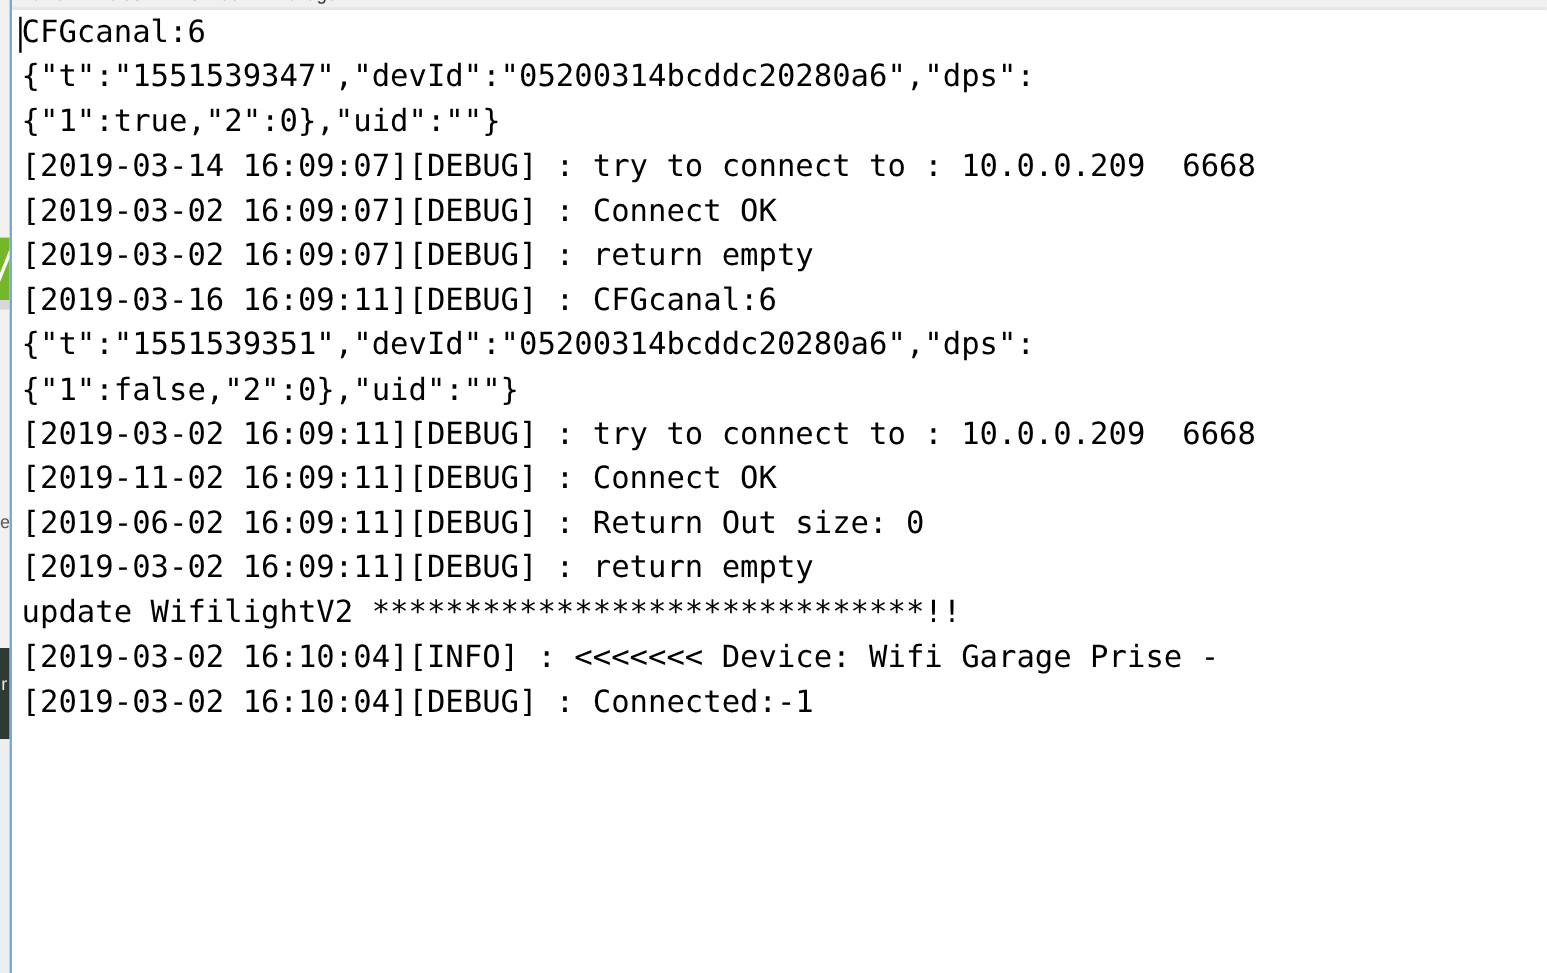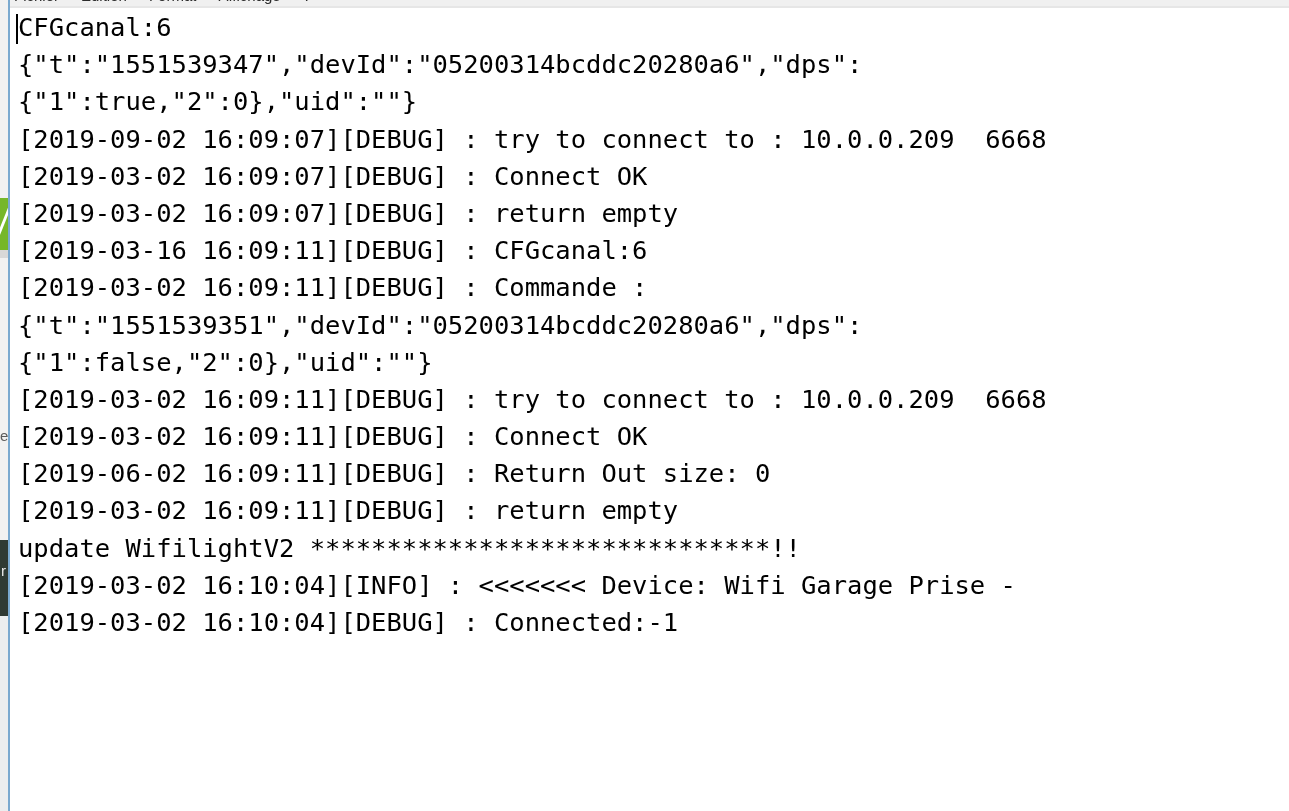--- a/index.html
+++ b/index.html
@@ -186,29 +186,28 @@
     </div>
   </div>
   <div id="window-top-edge"></div>
 
   <div id="text-area">
     <div id="caret"></div>
     <div id="log-lines">
         <div class="log-line">CFGcanal:6</div>
         <div class="log-line">{"t":"1551539347","devId":"05200314bcddc20280a6","dps":</div>
         <div class="log-line">{"1":true,"2":0},"uid":""}</div>
-        <div class="log-line">[2019-09-02 16:09:07][DEBUG] : try to connect to : 10.0.0.209  6668</div>
+        <div class="log-line">[2019-03-14 16:09:07][DEBUG] : try to connect to : 10.0.0.209  6668</div>
         <div class="log-line">[2019-03-02 16:09:07][DEBUG] : Connect OK</div>
         <div class="log-line">[2019-03-02 16:09:07][DEBUG] : return empty</div>
         <div class="log-line">[2019-03-16 16:09:11][DEBUG] : CFGcanal:6</div>
-        <div class="log-line">[2019-03-02 16:09:11][DEBUG] : Commande :</div>
         <div class="log-line">{"t":"1551539351","devId":"05200314bcddc20280a6","dps":</div>
         <div class="log-line">{"1":false,"2":0},"uid":""}</div>
         <div class="log-line">[2019-03-02 16:09:11][DEBUG] : try to connect to : 10.0.0.209  6668</div>
-        <div class="log-line">[2019-03-02 16:09:11][DEBUG] : Connect OK</div>
+        <div class="log-line">[2019-11-02 16:09:11][DEBUG] : Connect OK</div>
         <div class="log-line">[2019-06-02 16:09:11][DEBUG] : Return Out size: 0</div>
         <div class="log-line">[2019-03-02 16:09:11][DEBUG] : return empty</div>
         <div class="log-line">update WifilightV2 ******************************!!</div>
         <div class="log-line">[2019-03-02 16:10:04][INFO] : &lt;&lt;&lt;&lt;&lt;&lt;&lt; Device: Wifi Garage Prise -</div>
         <div class="log-line">[2019-03-02 16:10:04][DEBUG] : Connected:-1</div>
       </div>
   </div>
 
 </div>
 

